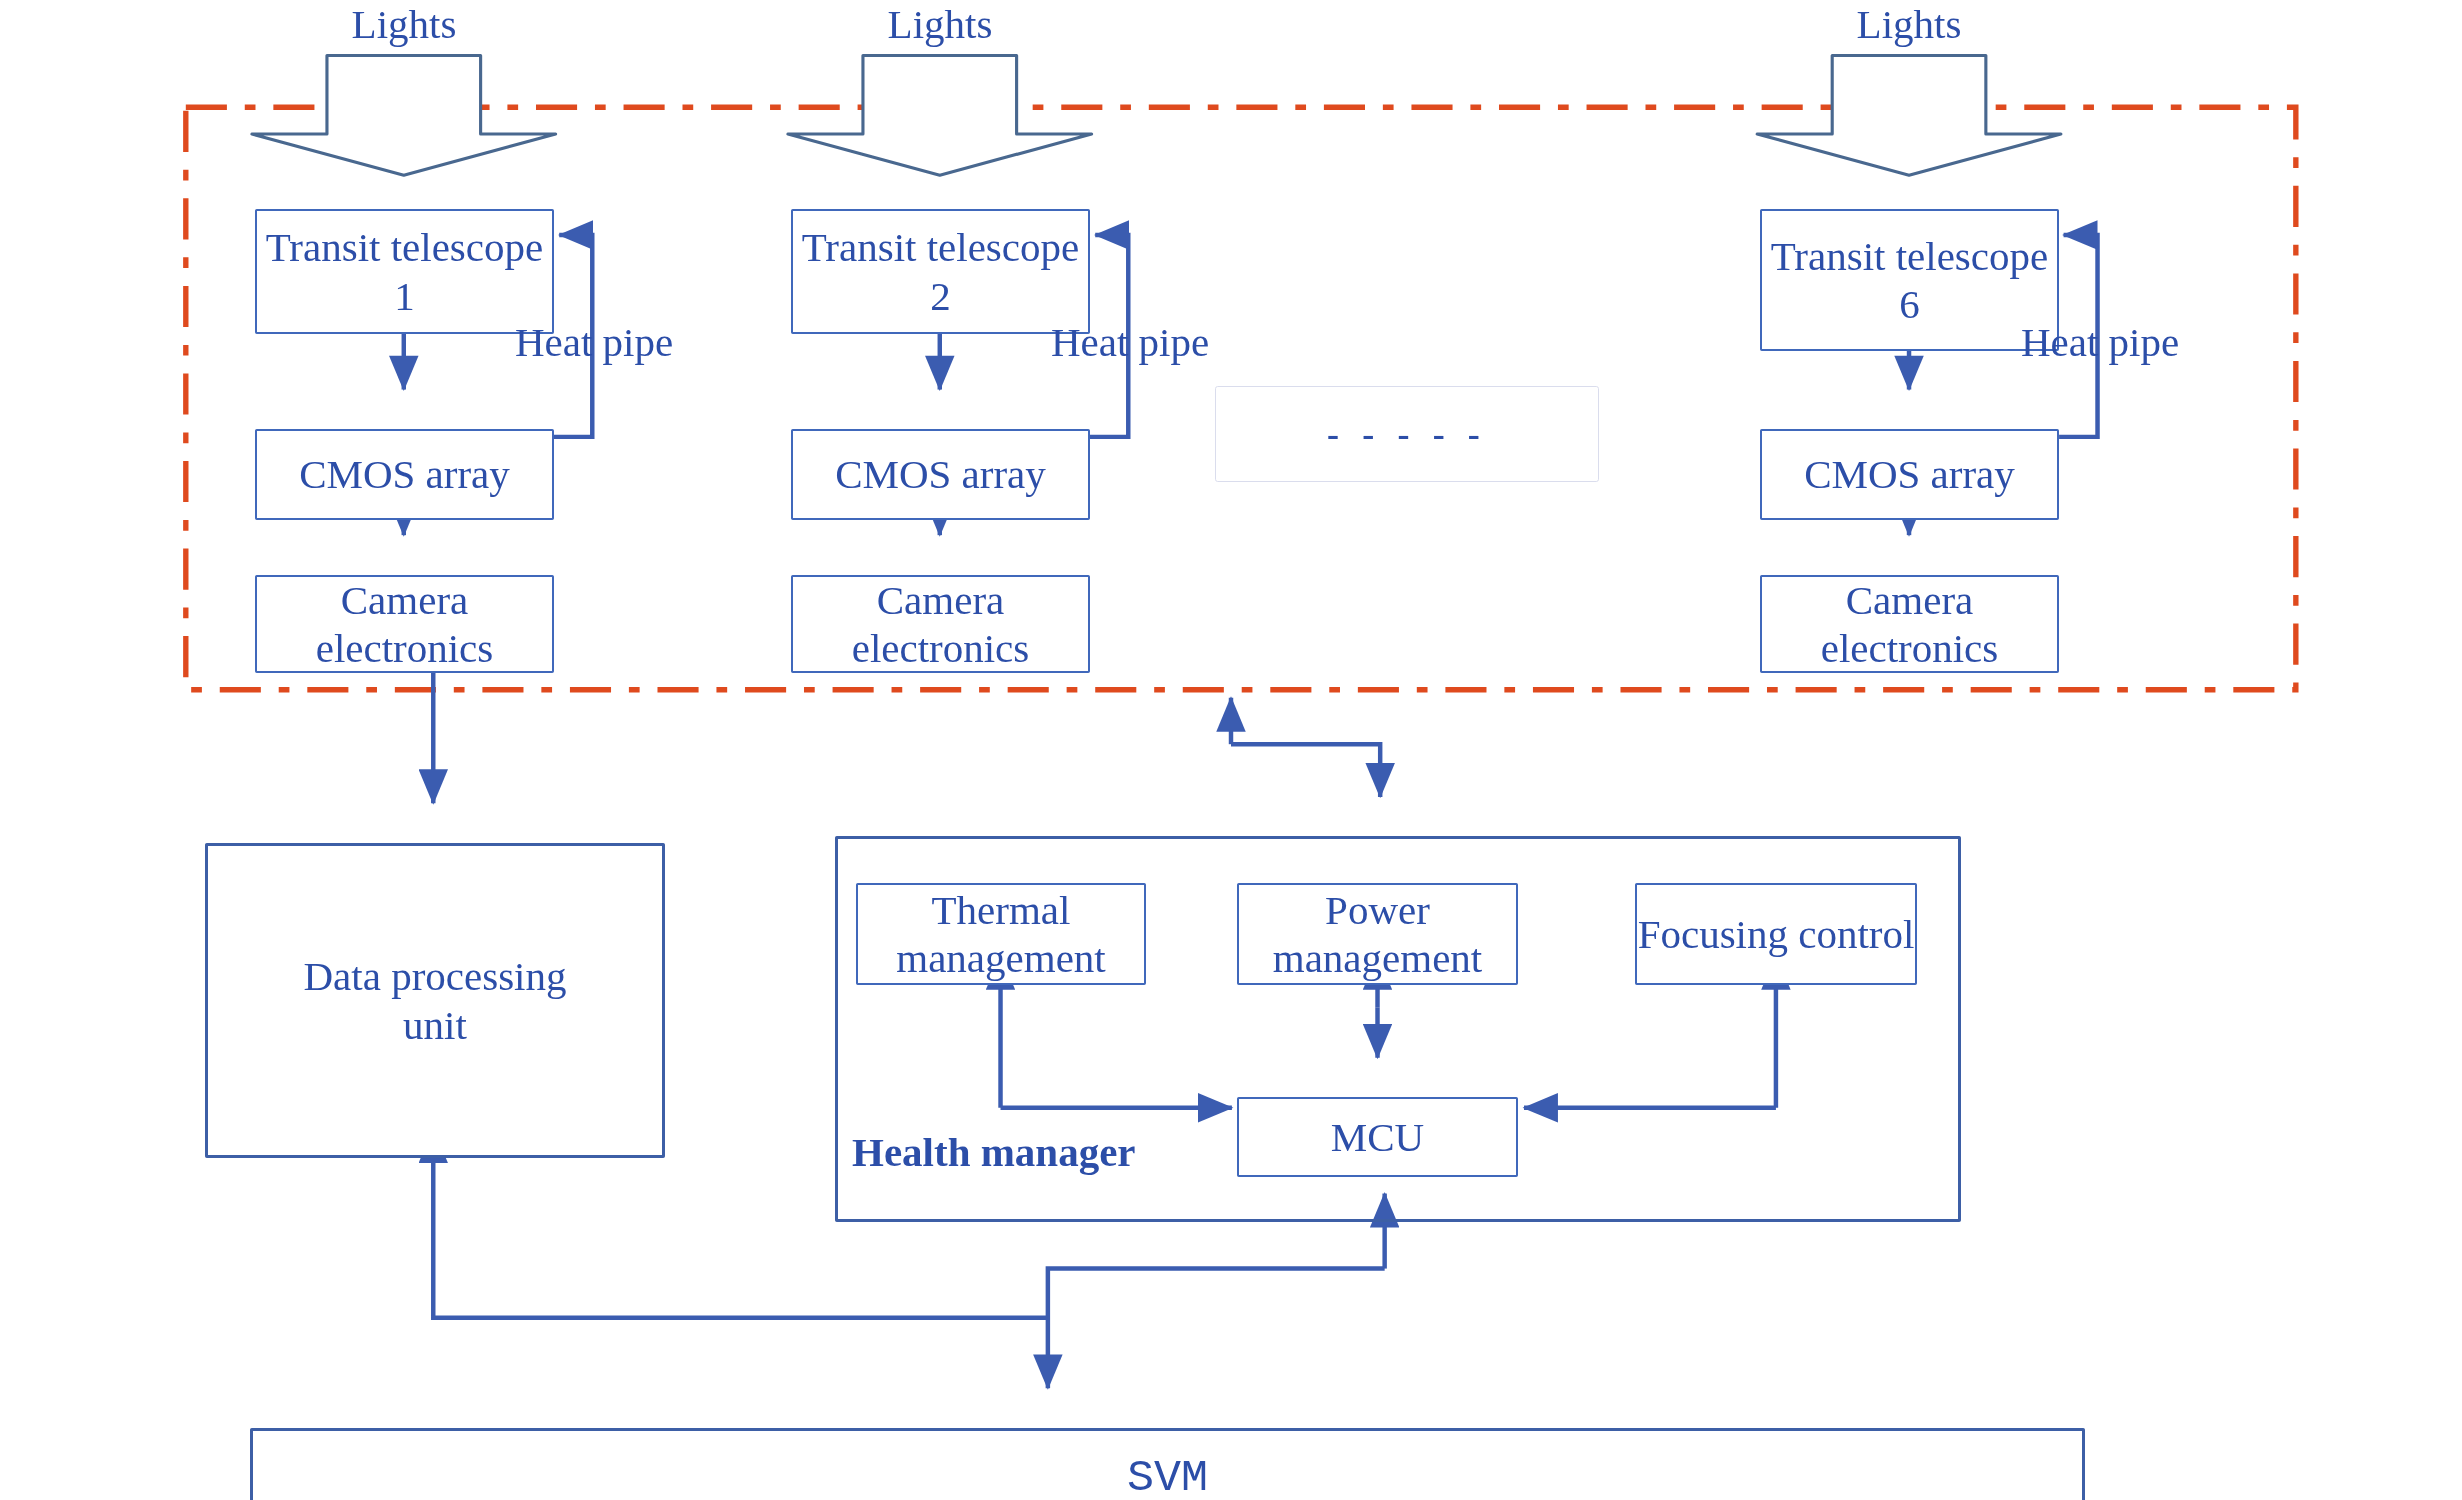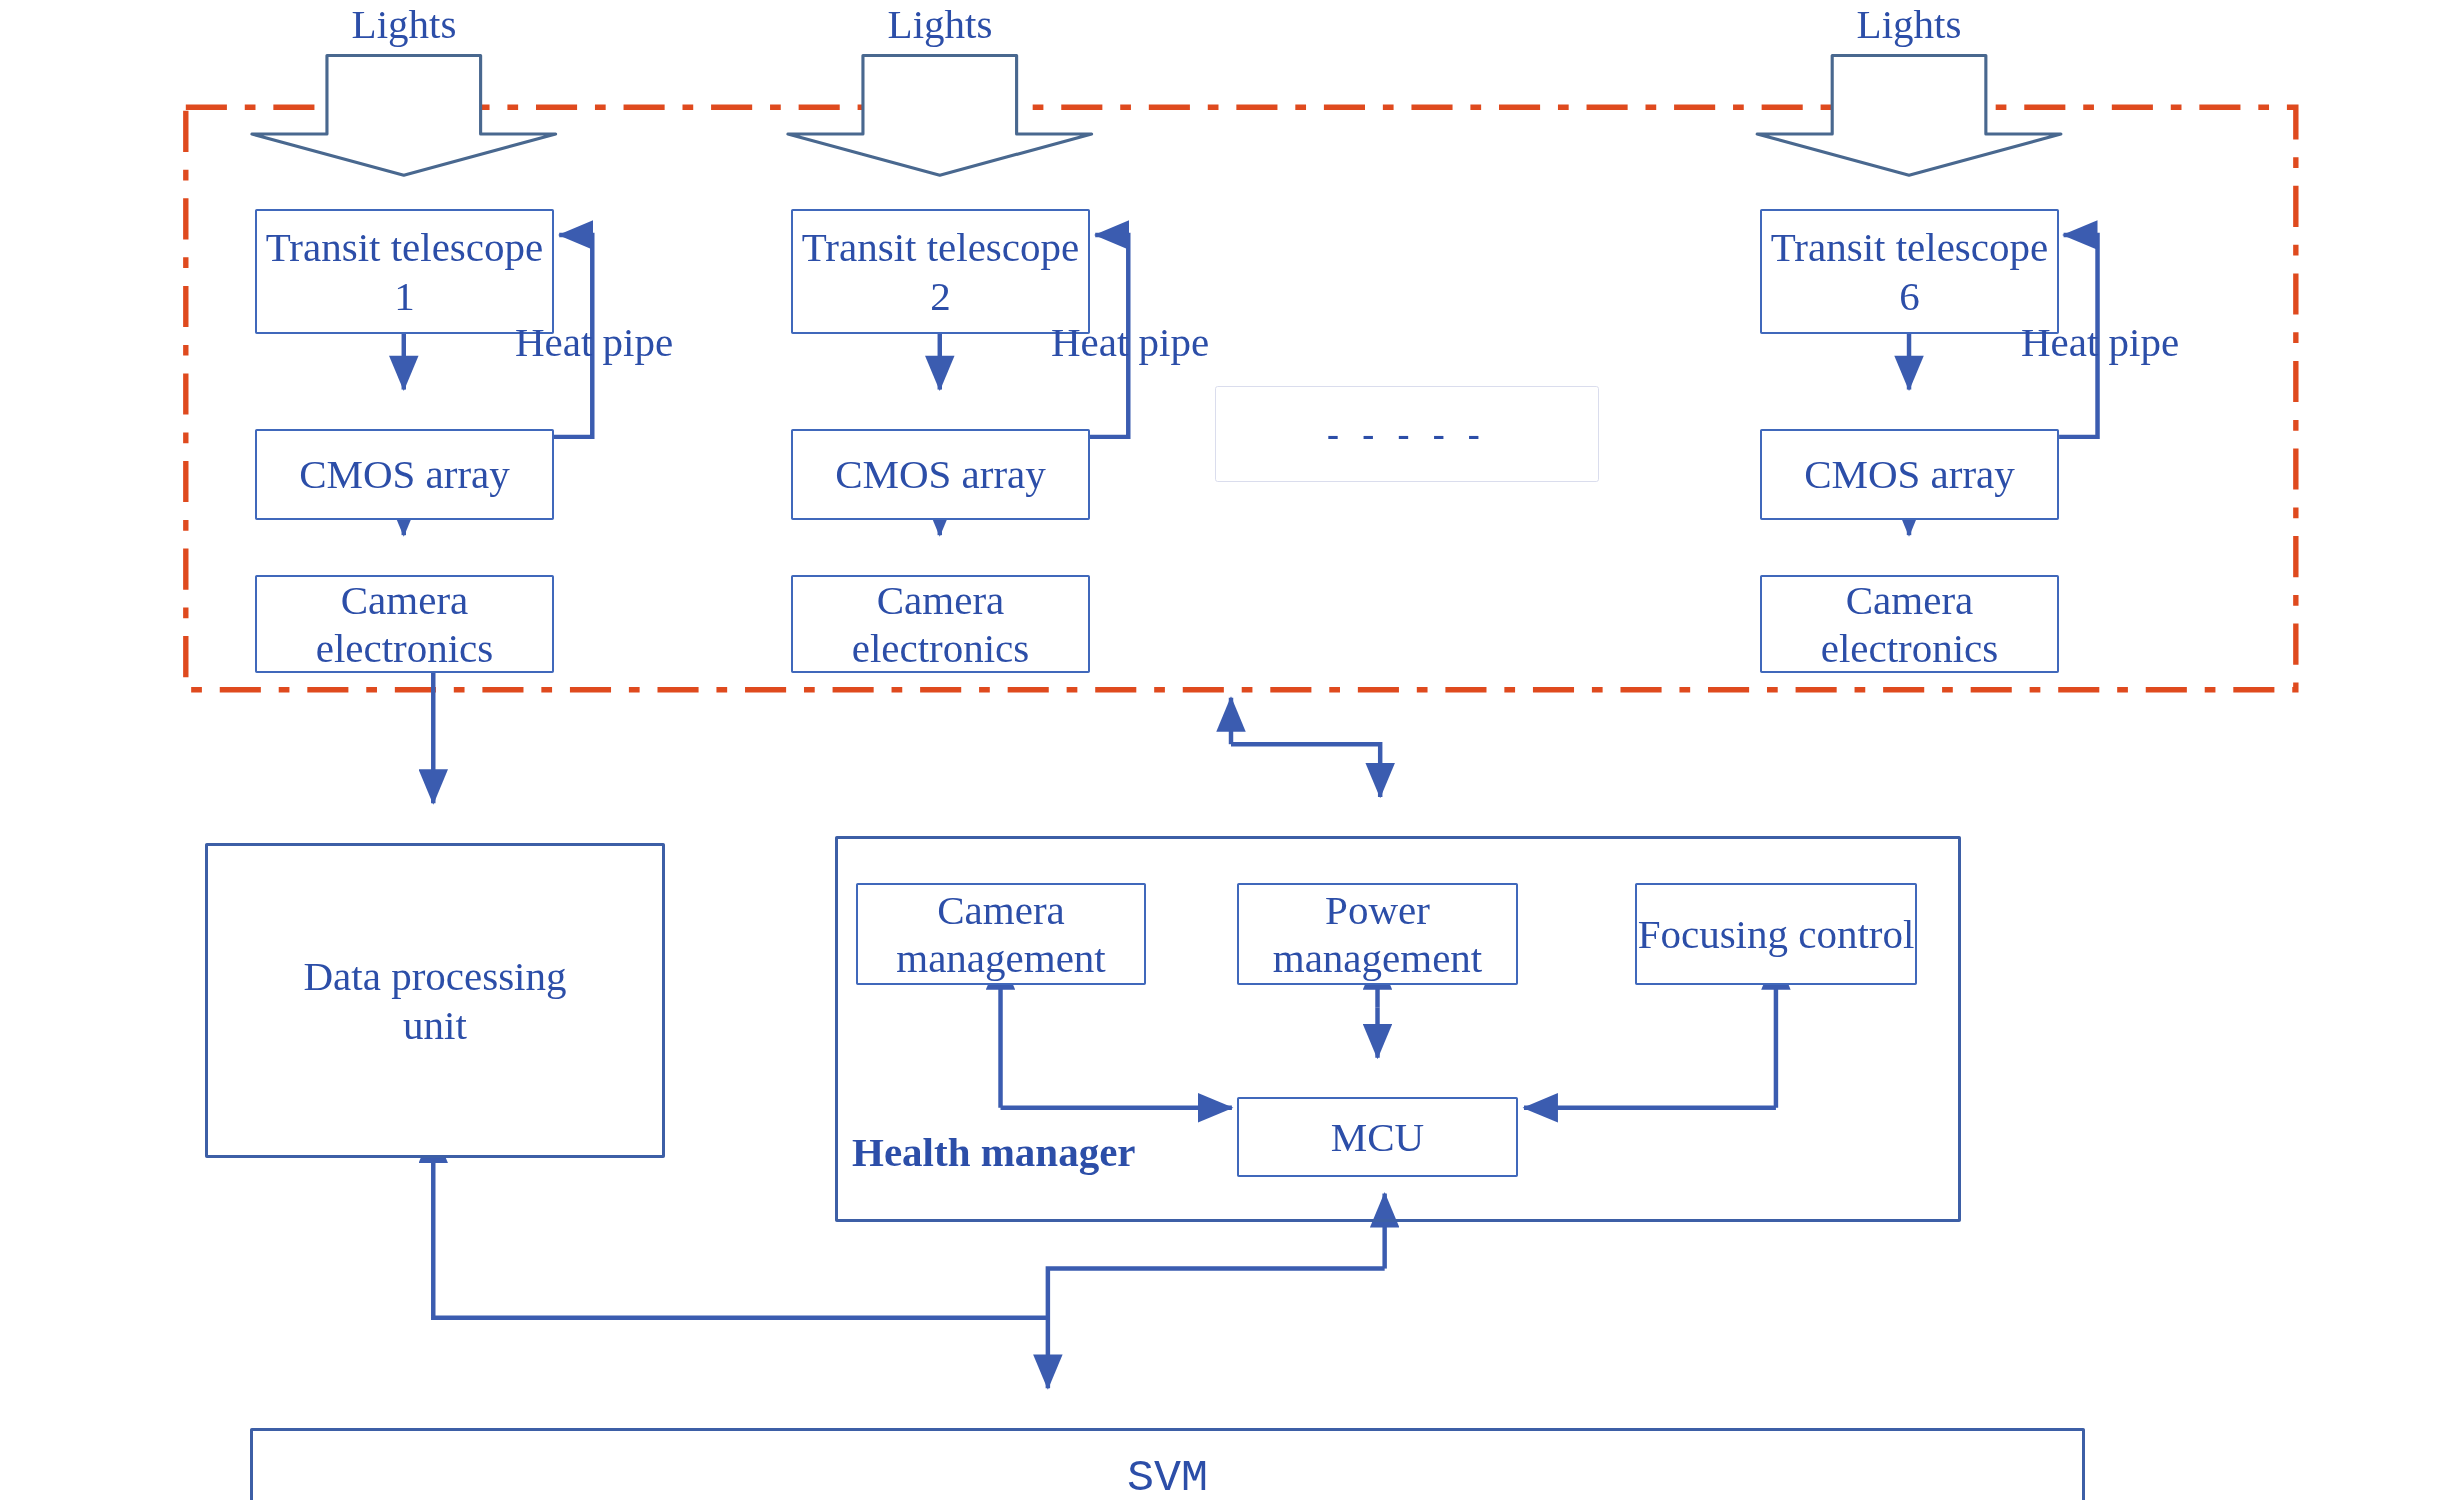--- a/index.html
+++ b/index.html
@@ -125,31 +125,31 @@
   <div class="box" style="left:255px;top:395px;width:299px;height:91px;">CMOS array</div>
   <div class="box" style="left:255px;top:541px;width:299px;height:98px;">Camera electronics</div>
 
   <div class="box" style="left:791px;top:175px;width:299px;height:125px;">Transit telescope 2</div>
   <div class="label" style="left:987px;top:320px;width:286px;">Heat pipe</div>
   <div class="box" style="left:791px;top:395px;width:299px;height:91px;">CMOS array</div>
   <div class="box" style="left:791px;top:541px;width:299px;height:98px;">Camera electronics</div>
 
   <div class="placeholder" style="left:1215px;top:386px;width:384px;height:96px;">- - - - -</div>
 
-  <div class="box" style="left:1760px;top:175px;width:299px;height:125px;">Transit telescope 6</div>
+  <div class="box" style="left:1760px;top:175px;width:299px;height:142px;">Transit telescope 6</div>
   <div class="label" style="left:1957px;top:320px;width:286px;">Heat pipe</div>
   <div class="box" style="left:1760px;top:395px;width:299px;height:91px;">CMOS array</div>
   <div class="box" style="left:1760px;top:541px;width:299px;height:98px;">Camera electronics</div>
 
   <div class="box outer" style="left:205px;top:809px;width:460px;height:315px;">
     <span class="dpu-inner">Data processing unit</span>
   </div>
 
   <div class="box outer transparent" style="left:835px;top:802px;width:1126px;height:386px;"></div>
-  <div class="box" style="left:856px;top:849px;width:290px;height:102px;">Camera management</div>
+  <div class="box" style="left:856px;top:849px;width:290px;height:102px;">Thermal management</div>
   <div class="box" style="left:1635px;top:849px;width:282px;height:102px;">Focusing control</div>
   <div class="box" style="left:1237px;top:849px;width:281px;height:102px;">Power management</div>
   <div class="box" style="left:1237px;top:1063px;width:281px;height:80px;">MCU</div>
   <div class="hm-caption" style="left:852px;top:1128px;font-weight:bold;">Health manager</div>
 
   <div class="box outer svm-box" style="left:250px;top:1394px;width:1835px;height:102px;font-family:Liberation Mono, monospace;">SVM</div>
 
 </div>
 
 

